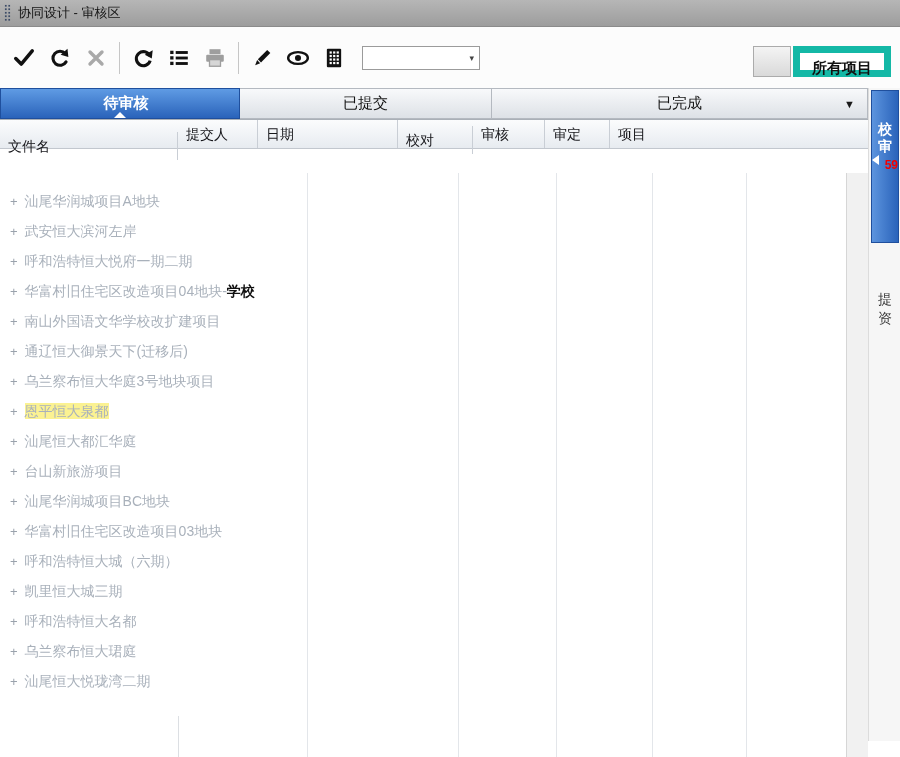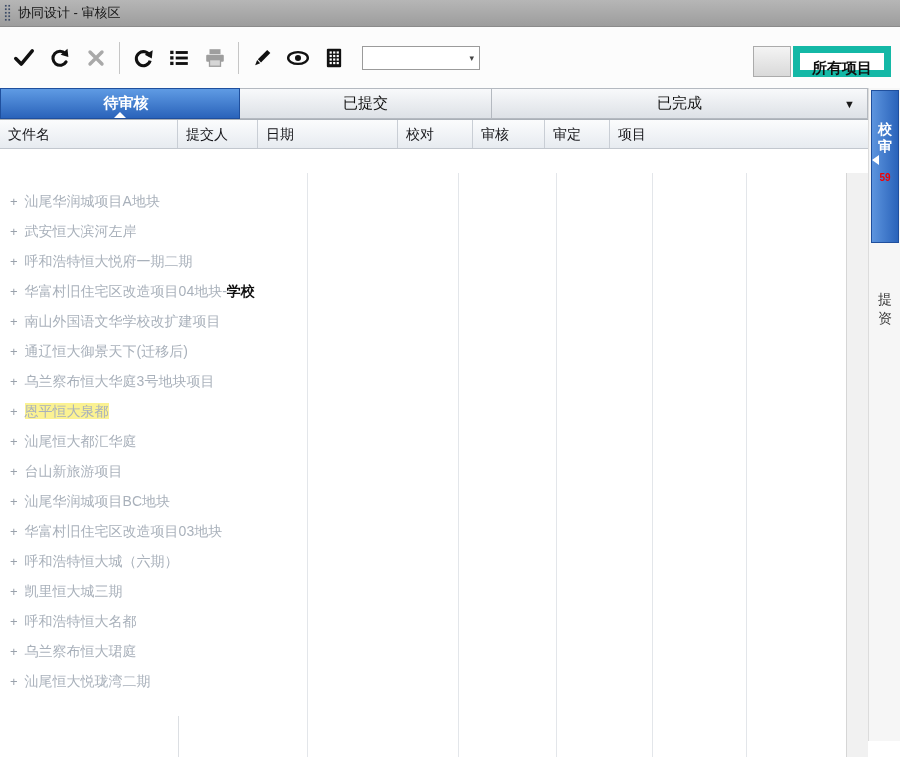--- a/index.html
+++ b/index.html
@@ -46,21 +46,21 @@
                        border-left:6px solid transparent; border-right:6px solid transparent;
                        border-bottom:6px solid #fff; }
   .tab .dd { position:absolute; right:12px; font-size:11px; color:#1a1a1a; }
 
   
   .thead { position:absolute; left:0; top:119px; width:868px; height:30px; display:flex;
            background:linear-gradient(#fbfcfd,#e7ebf0);
            border-top:1px solid #aab0b7; border-bottom:1px solid #c2c7ce; }
   .th { height:100%; padding-left:8px; font-size:14px; color:#16161a; line-height:28px;
         border-right:1px solid #c9ced5; white-space:nowrap; overflow:hidden; }
-  .th.c0{width:178px;} .th.c1{width:80px;} .th.c2{width:140px;} .th.c3{width:75px;}
+  .th.c0{width:178px;margin-top:12px;} .th.c1{width:80px;} .th.c2{width:140px;} .th.c3{width:75px;margin-top:6px;}
   .th.c4{width:72px;} .th.c5{width:65px;} .th.c6{flex:1; border-right:none;}
 
   
   .tbody { position:absolute; left:0; top:149px; width:868px; height:592px; background:#fff;
            border-bottom:1px solid #b9bcc0; overflow:hidden;margin-top:24px; }
   .vline { position:absolute; top:0; bottom:0; width:1px; background:#e3e6ea; }
   .vshort { position:absolute; left:178px; bottom:0; height:48px; width:1px; background:#dcdfe3; }
   .scrolltrack { position:absolute; right:0; top:0; bottom:0; width:22px; background:#f1f1f1;
                  border-left:1px solid #d6d6d6; cursor:pointer; }
   .rows { position:relative; padding-top:13px; }
@@ -74,22 +74,22 @@
   .sidestrip { position:absolute; left:868px; top:88px; width:32px; height:653px;
                background:#f6f6f6; border-left:1px solid #dcdcdc; }
   .sidetab-review { position:absolute; left:2px; top:2px; width:28px; height:153px;
                     background:linear-gradient(to right,#5c94de,#2a63ba);
                     border:1px solid #1f4f9d; color:#fff; text-align:center;
                     padding-top:30px; font-size:14px; font-weight:700; line-height:17px;
                     cursor:pointer; }
   .sidetab-review .marker { position:absolute; left:0; top:64px; width:0; height:0;
                     border-top:5px solid transparent; border-bottom:5px solid transparent;
                     border-right:7px solid #fff; }
-  .sidetab-review .badge { color:#f20000; font-weight:800; font-size:10px;
-                    background:transparent; display:block; margin-top:14px; }
+  .sidetab-review .badge { color:#f20000; font-weight:800; font-size:12px;
+                    background:transparent; display:block; margin-top:2px;text-align:right; }
   .sidetab-tizi { position:absolute; left:2px; top:198px; width:28px; height:68px;
                   color:#3a3a3a; text-align:center; font-size:14px; line-height:19px;
                   padding-top:4px; cursor:pointer; }
   svg { display:block; }
 </style>
 </head>
 <body>
 
 <div id="app">
 

